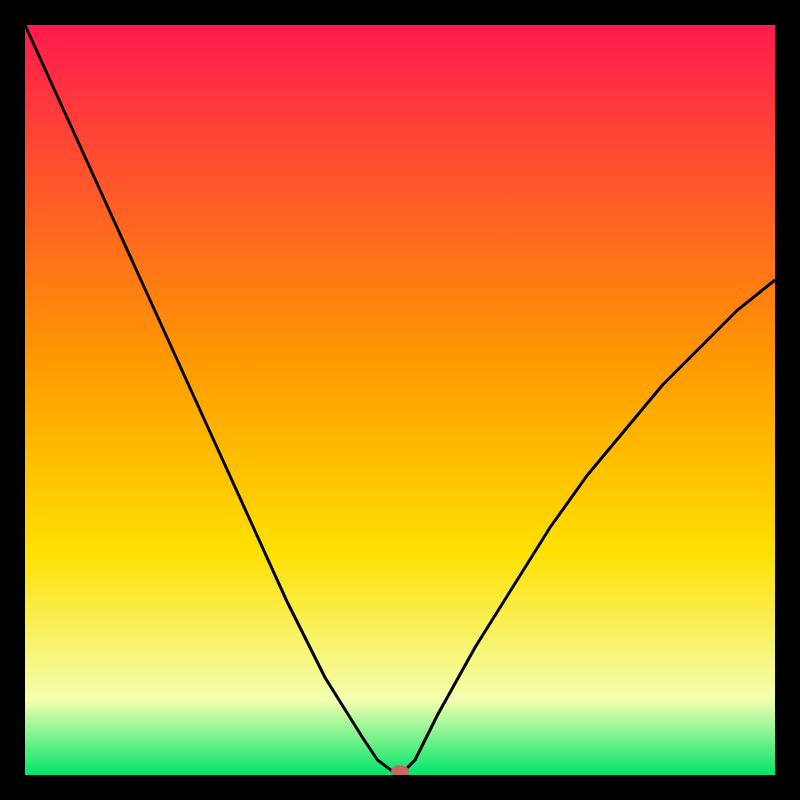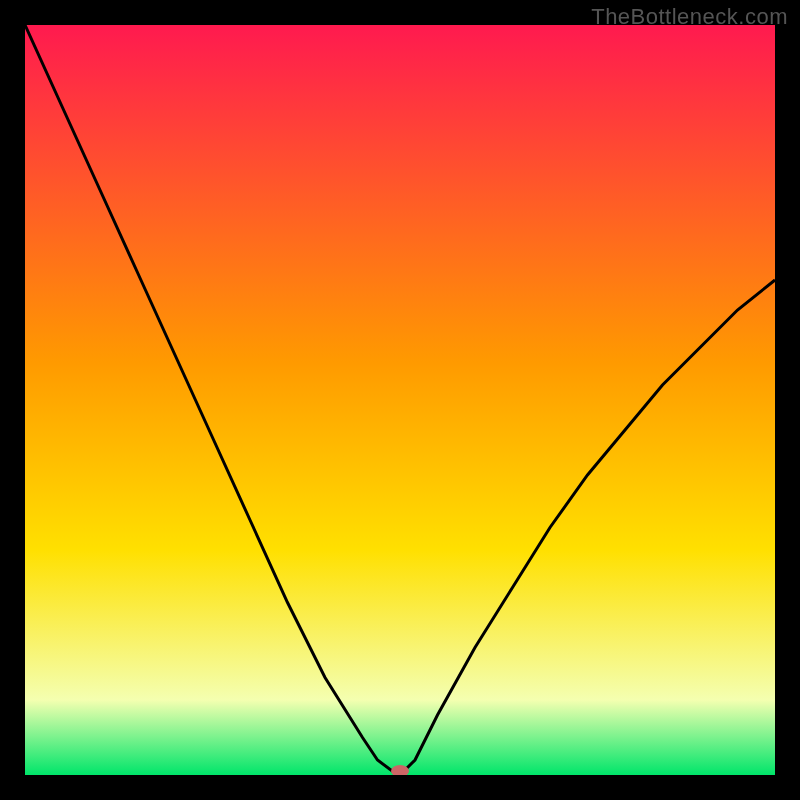--- a/index.html
+++ b/index.html
@@ -38,21 +38,20 @@
     width: 750px;
     height: 750px;
     display: block;
   }
 </style>
 </head>
 <body>
 
 <div class="outer">
 
-  <div class="watermark">TheBottleneck.com</div>
 
   <div class="plot-wrap">
     <svg class="plot" viewBox="0 0 750 750">
       <defs>
         <linearGradient id="bg-grad" x1="0" y1="0" x2="0" y2="1">
           <stop id="g-top" offset="0%" stop-color="#ff1a4f"></stop>
           <stop id="g-mid1" offset="45%" stop-color="#ff9a00"></stop>
           <stop id="g-mid2" offset="70%" stop-color="#ffe000"></stop>
           <stop id="g-mid3" offset="90%" stop-color="#f4ffb0"></stop>
           <stop id="g-bot" offset="100%" stop-color="#00e56a"></stop>

